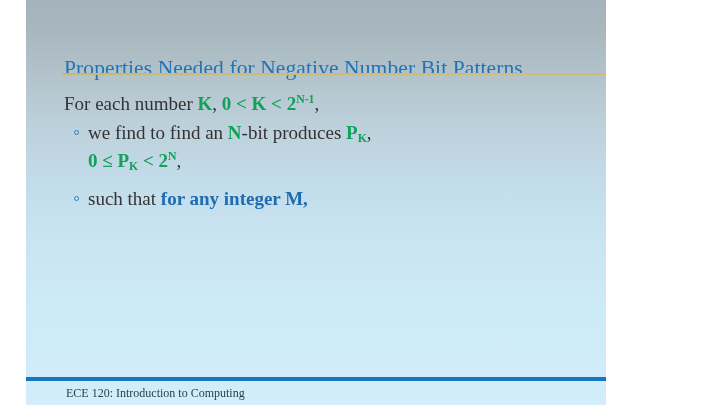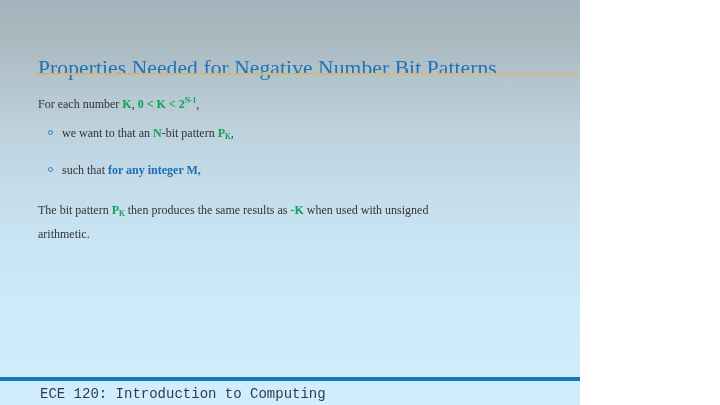--- a/index.html
+++ b/index.html
@@ -16,20 +16,21 @@
         #a4b3bb 0%,
         #a9b8bf 8%,
         #b2c2ca 18%,
         #bcd0da 30%,
         #c3dcea 45%,
         #c9e4f3 60%,
         #cdeaf9 75%,
         #d0ecfb 90%,
         #d2edfc 100%);
     font-family: "Liberation Serif", "DejaVu Serif", serif;
+    margin-left: 26px;
     -webkit-font-smoothing: antialiased;
   }
 
   
   #title {
     position: absolute;
     left: 38px;
     top: 40px;
     width: 660px;
     font-size: 21.5px;
@@ -48,21 +49,21 @@
     background: linear-gradient(to right, #c9b873 0%, #d0bd79 70%, #cdbb77 100%);
   }
 
   
   #body {
     position: absolute;
     left: 38px;
     top: 92px;
     width: 650px;
     color: #333333;
-    font-size: 12px;
+    font-size: 19px;
     line-height: 24.5px;
   }
   .line { white-space: nowrap; }
   .lvl1 { margin-left: 0px; }
   .lvl2 { margin-left: 9px; position: relative; padding-left: 15px; }
   .lvl2cont { margin-left: 24px; }
   .bullet {
     position: absolute;
     left: 1px;
     top: 9px;
@@ -101,23 +102,23 @@
     position: absolute;
     left: 0;
     top: 377px;
     width: 720px;
     height: 4px;
     background: #1578ba;
   }
   .footer-txt {
     position: absolute;
     top: 386px;
-    font-size: 14px;
+    font-size: 12px;
     color: #2b3d4d;
-    font-family: Liberation Mono, monospace;
+    font-family: Liberation Serif, serif;
     white-space: nowrap;
   }
   #footer-left   { left: 40px; }
   #footer-center { left: 265px; }
   #footer-right  { left: 652px; }
 </style>
 </head>
 <body>
 
 <div id="slide">
@@ -125,32 +126,32 @@
   <h1 id="title">Properties Needed for Negative Number Bit Patterns</h1>
   <div id="title-rule"></div>
 
   <div id="body">
 
     <div class="line lvl1">
       <span>For each number </span><span class="grn">K</span><span>, </span><span class="grn"><span>0 &lt; K &lt; 2</span><sup>N-1</sup></span><span>,</span>
     </div>
 
     <div class="line lvl2 gap-sm">
-      <span class="bullet"></span><span>we want to that an </span><span class="grn">N</span><span>-bit pattern </span><span class="grn"><span>P</span><sub>K</sub></span><span>,</span>
+      <span class="bullet"></span><span>we find to find an </span><span class="grn">N</span><span>-bit produces </span><span class="grn"><span>P</span><sub>K</sub></span><span>,</span>
     </div>
 
+    <div class="line lvl2cont gap-sm">
+      <span class="grn"><span>0 </span><span>≤</span><span> P</span><sub>K</sub><span> &lt; 2</span><sup>N</sup></span><span>,</span>
+    </div>
 
     <div class="line lvl2 gap-before">
       <span class="bullet"></span><span>such that </span><span class="blu">for any integer M,</span>
     </div>
 
 
-    <div class="para">
-      <span>The bit pattern </span><span class="grn"><span>P</span><sub>K</sub></span><span> then produces the same results as </span><span class="grn">-K</span><span> when used with unsigned arithmetic.</span>
-    </div>
 
 
   </div>
 
   <div id="footer-rule"></div>
   <div class="footer-txt" id="footer-left">ECE 120: Introduction to Computing</div>
   <div class="footer-txt" id="footer-right">slide 9</div>
 
 </div>
 

